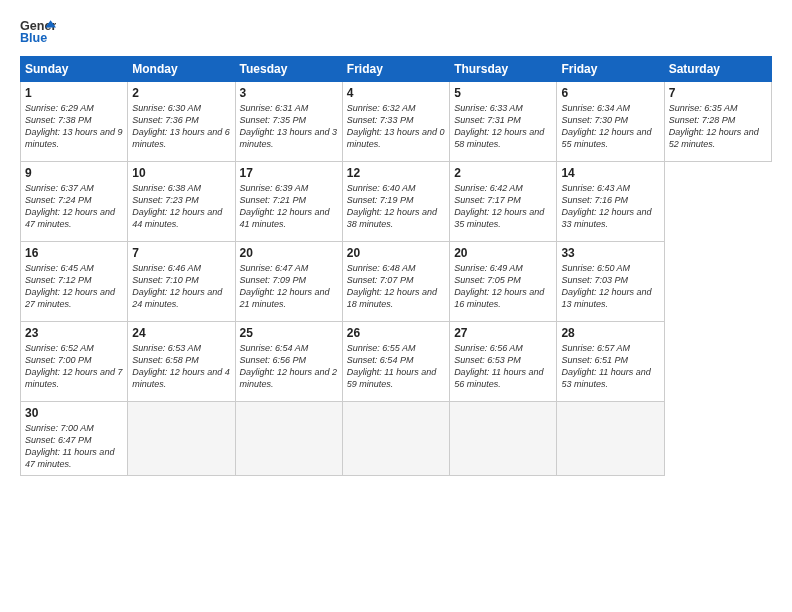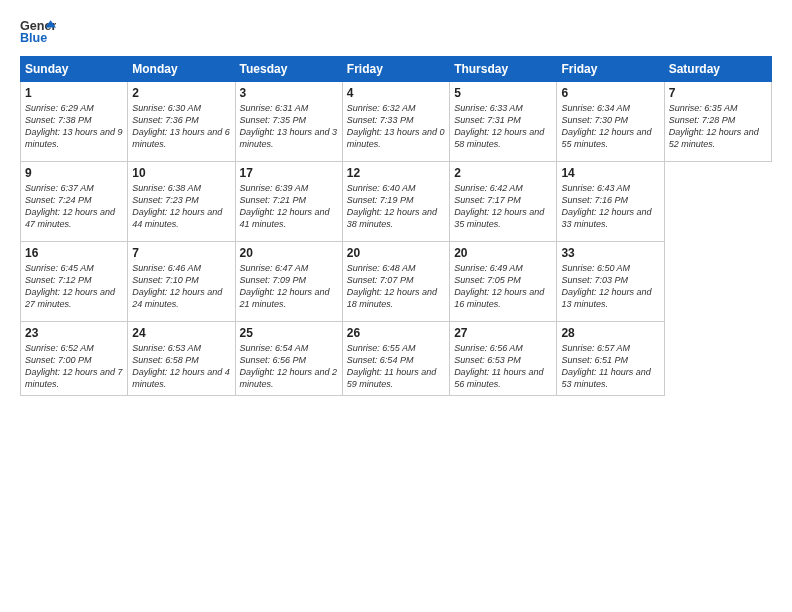--- a/index.html
+++ b/index.html
@@ -215,15 +215,26 @@
       </td>
           <td>
         <span class="day-num">27</span>
         <span class="day-info">Sunrise: 6:56 AM<br>Sunset: 6:53 PM<br>Daylight: 11 hours and 56 minutes.</span>
       </td>
           <td>
         <span class="day-num">28</span>
         <span class="day-info">Sunrise: 6:57 AM<br>Sunset: 6:51 PM<br>Daylight: 11 hours and 53 minutes.</span>
       </td>
         </tr>
+        <tr>
+          <td>
+        <span class="day-num">30</span>
+        <span class="day-info">Sunrise: 7:00 AM<br>Sunset: 6:47 PM<br>Daylight: 11 hours and 47 minutes.</span>
+      </td>
+          <td class="empty"></td>
+          <td class="empty"></td>
+          <td class="empty"></td>
+          <td class="empty"></td>
+          <td class="empty"></td>
+        </tr>
       </tbody>
   </table>
 </div>
 
 </body></html>

